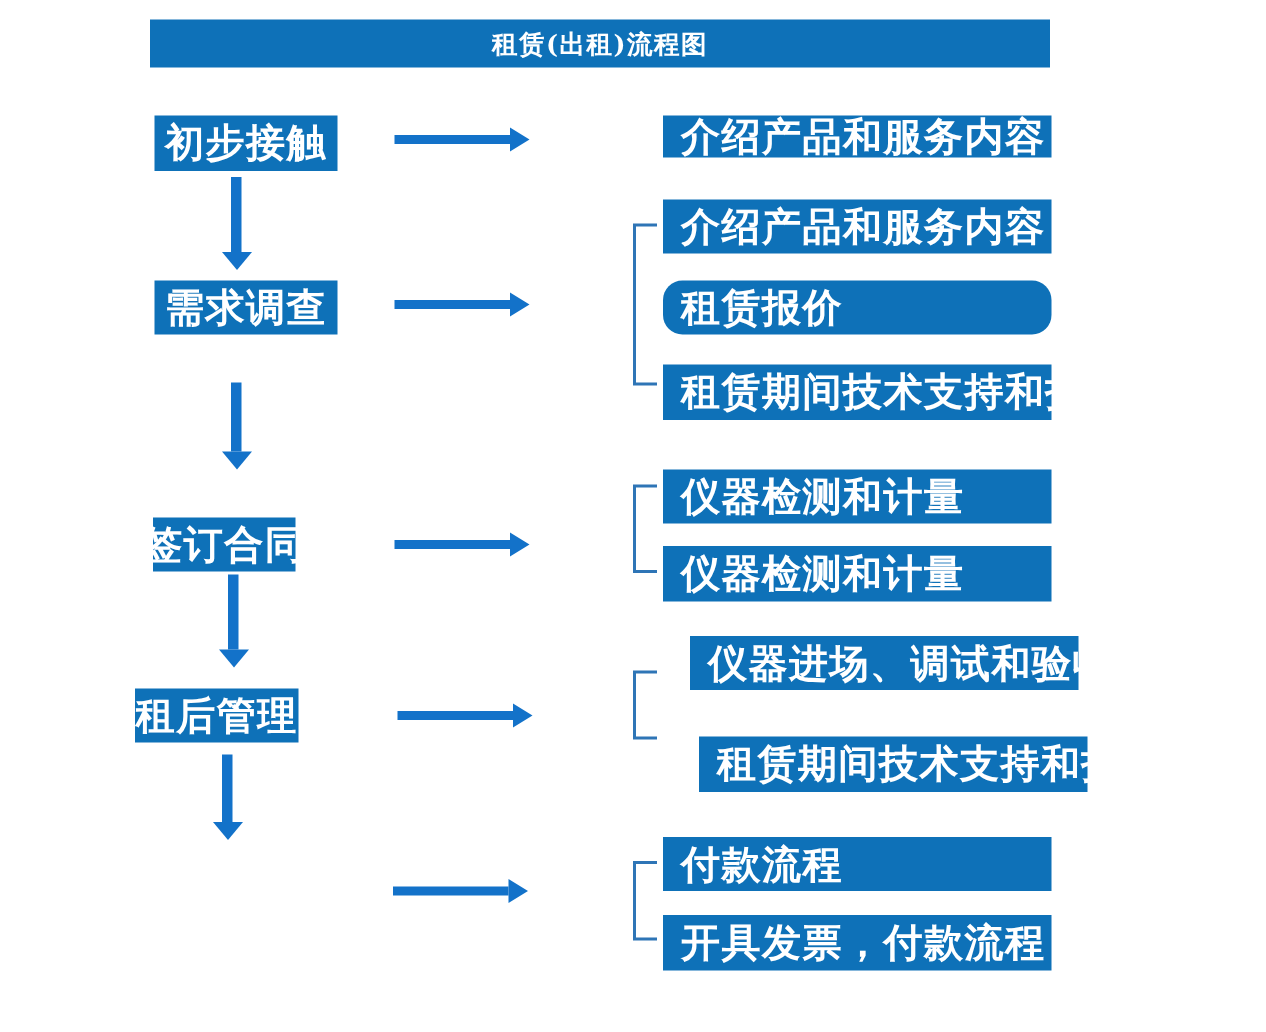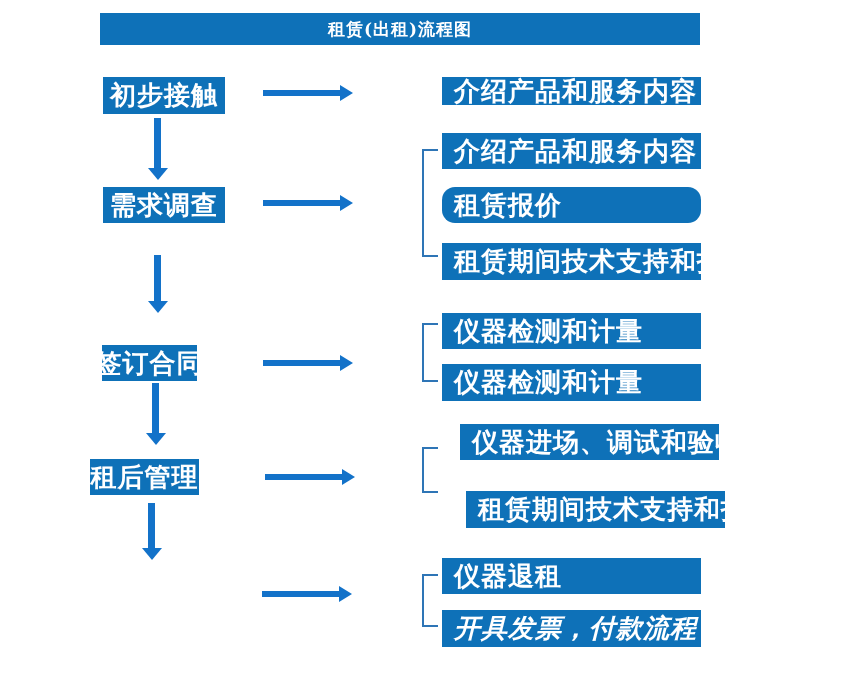--- a/index.html
+++ b/index.html
@@ -76,22 +76,22 @@
   <div class="box left-step" style="left:90px;top:459px;width:109px;height:36px;">租后管理</div>
 
   <div class="box right-detail" style="left:442px;top:77px;width:259px;height:28px;">介绍产品和服务内容</div>
   <div class="box right-detail" style="left:442px;top:133px;width:259px;height:36px;">介绍产品和服务内容</div>
   <div class="box right-detail" style="left:442px;top:187px;width:259px;height:36px;border-radius:13px;">租赁报价</div>
   <div class="box right-detail" style="left:442px;top:243px;width:259px;height:37px;">租赁期间技术支持和指导</div>
   <div class="box right-detail" style="left:442px;top:313px;width:259px;height:36px;">仪器检测和计量</div>
   <div class="box right-detail" style="left:442px;top:364px;width:259px;height:37px;">仪器检测和计量</div>
   <div class="box right-detail" style="left:442px;top:424px;width:259px;height:36px;margin-left:18px;">仪器进场、调试和验收</div>
   <div class="box right-detail" style="left:442px;top:491px;width:259px;height:37px;margin-left:24px;">租赁期间技术支持和指导</div>
-  <div class="box right-detail" style="left:442px;top:558px;width:259px;height:36px;">仪器退租</div>
-  <div class="box right-detail" style="left:442px;top:610px;width:259px;height:37px;font-style:italic;">开具发票，付款流程</div>
+  <div class="box right-detail" style="left:442px;top:558px;width:259px;height:36px;">付款流程</div>
+  <div class="box right-detail" style="left:442px;top:610px;width:259px;height:37px;">开具发票，付款流程</div>
 
   <div class="harrow" style="left:263px;top:85px;">
       <span class="shaft"></span>
       <span class="head"></span>
     </div>
   <div class="harrow" style="left:263px;top:195px;">
       <span class="shaft"></span>
       <span class="head"></span>
     </div>
   <div class="harrow" style="left:263px;top:355px;">

